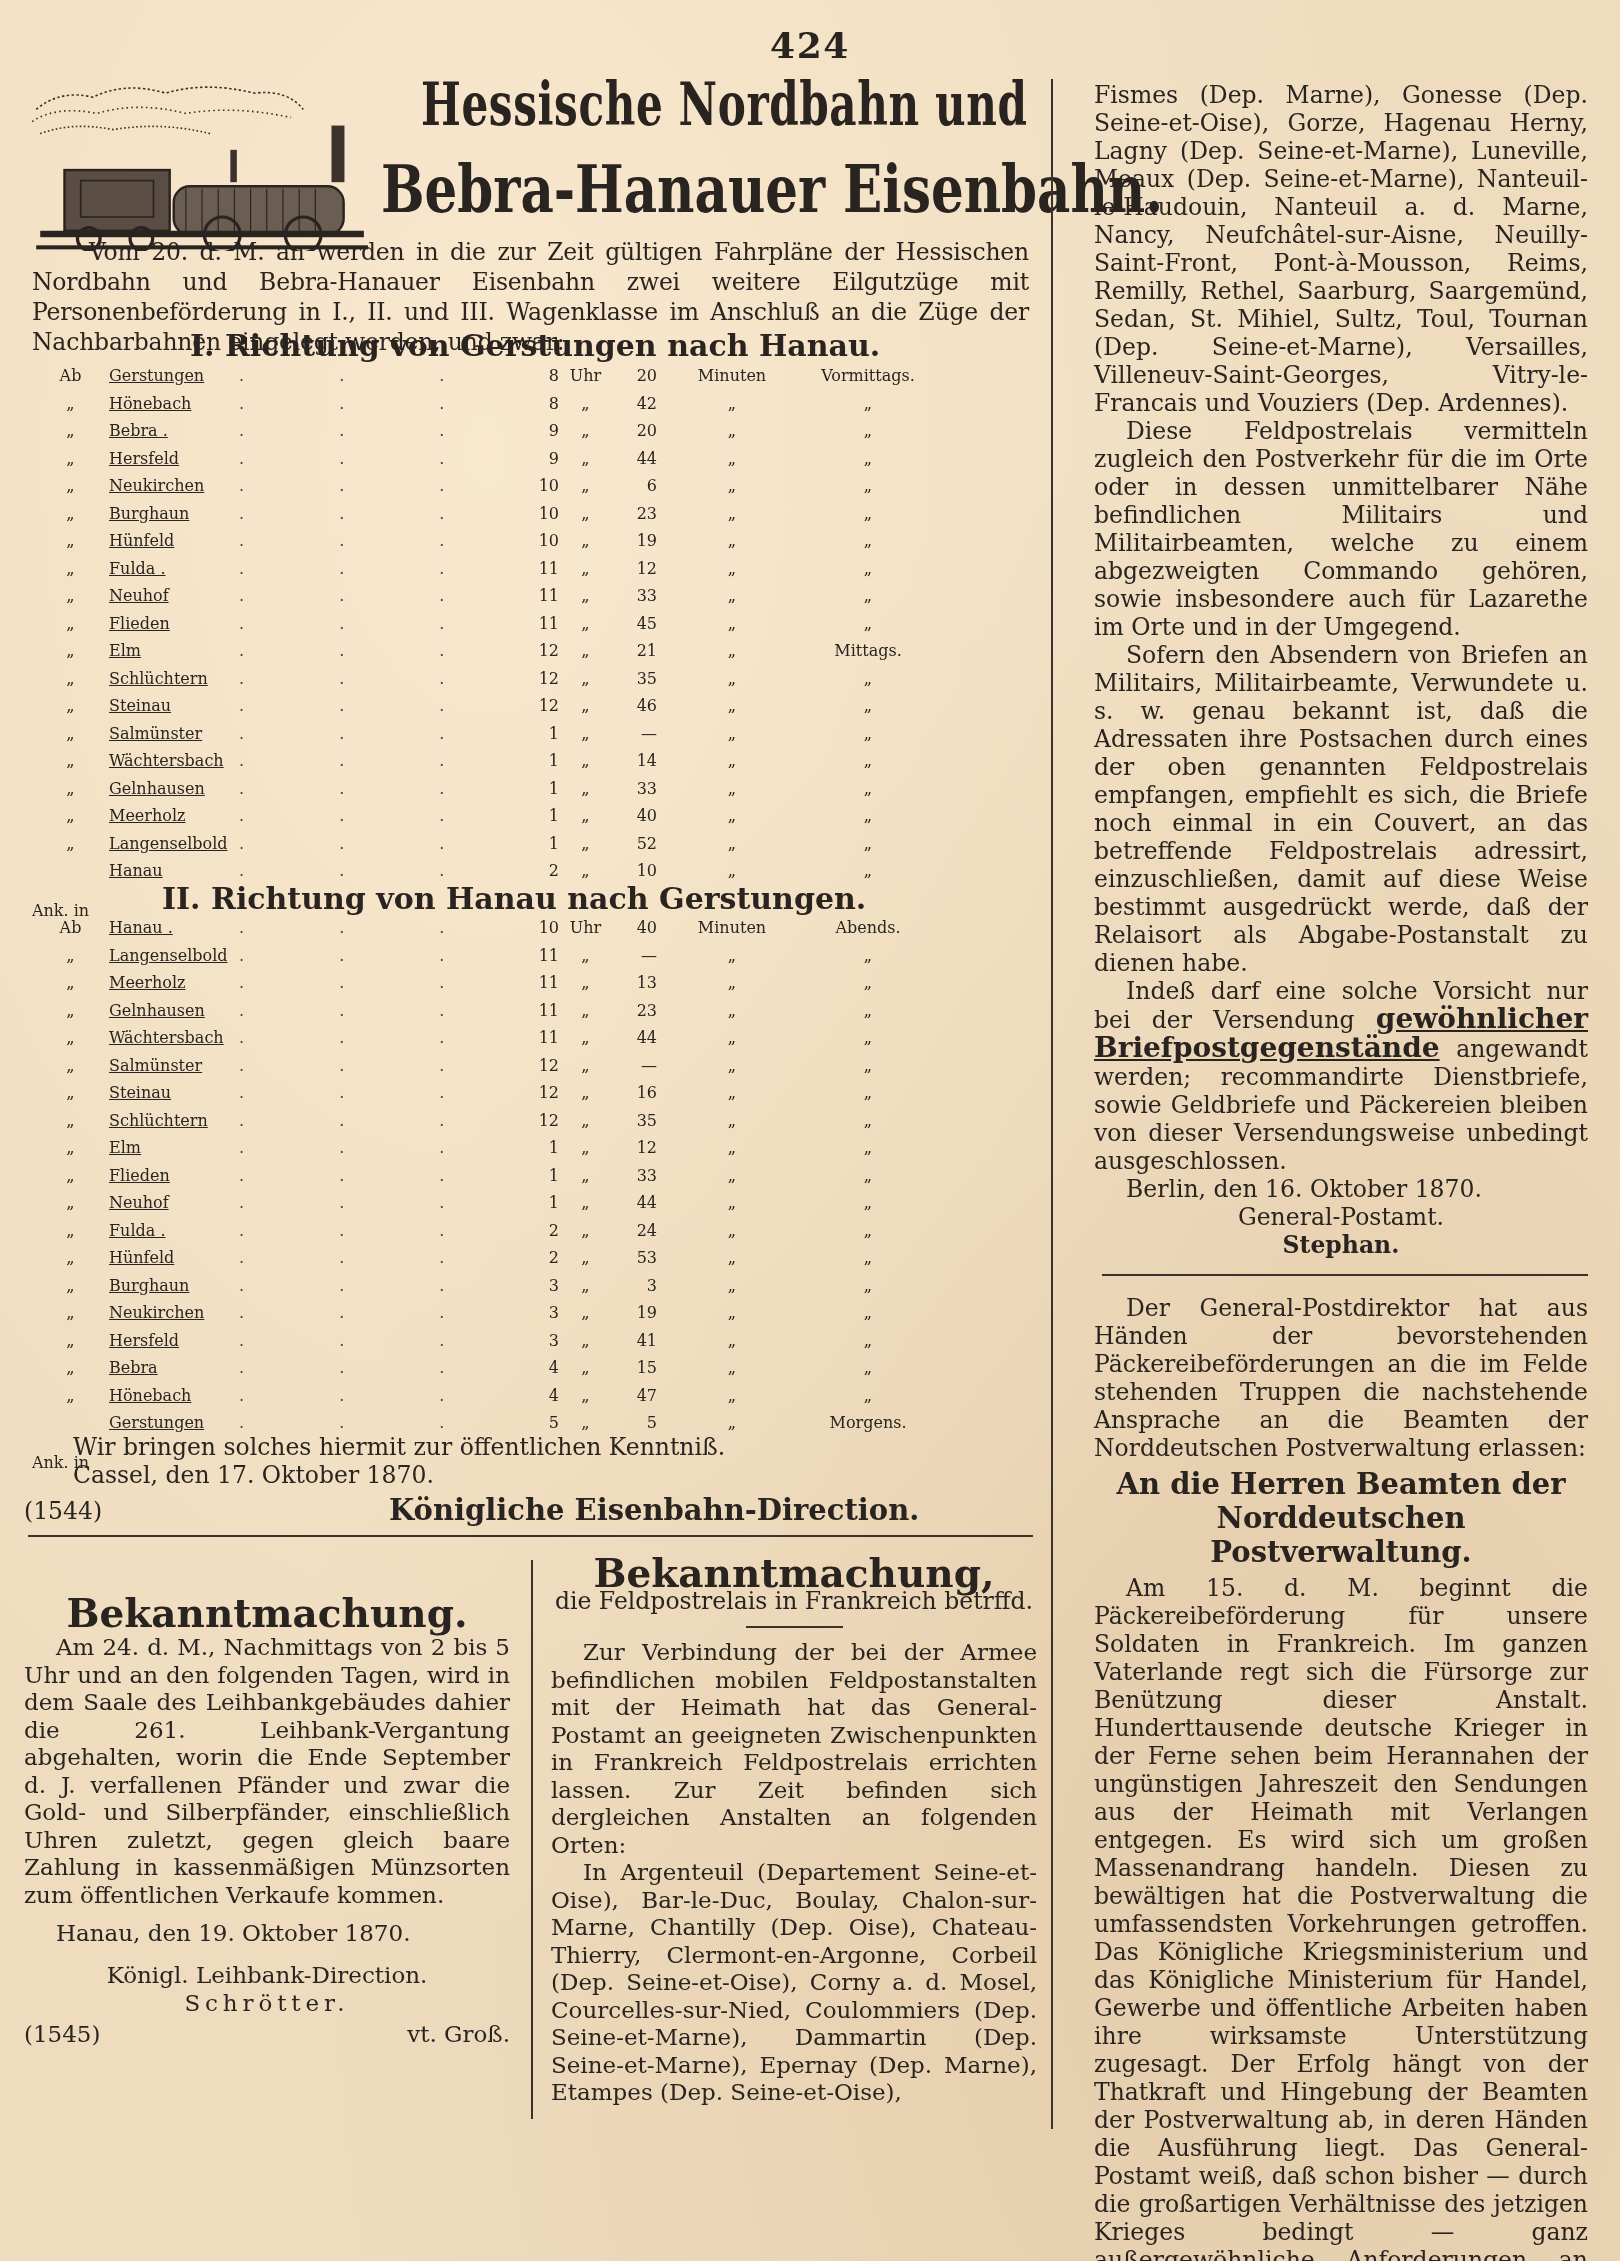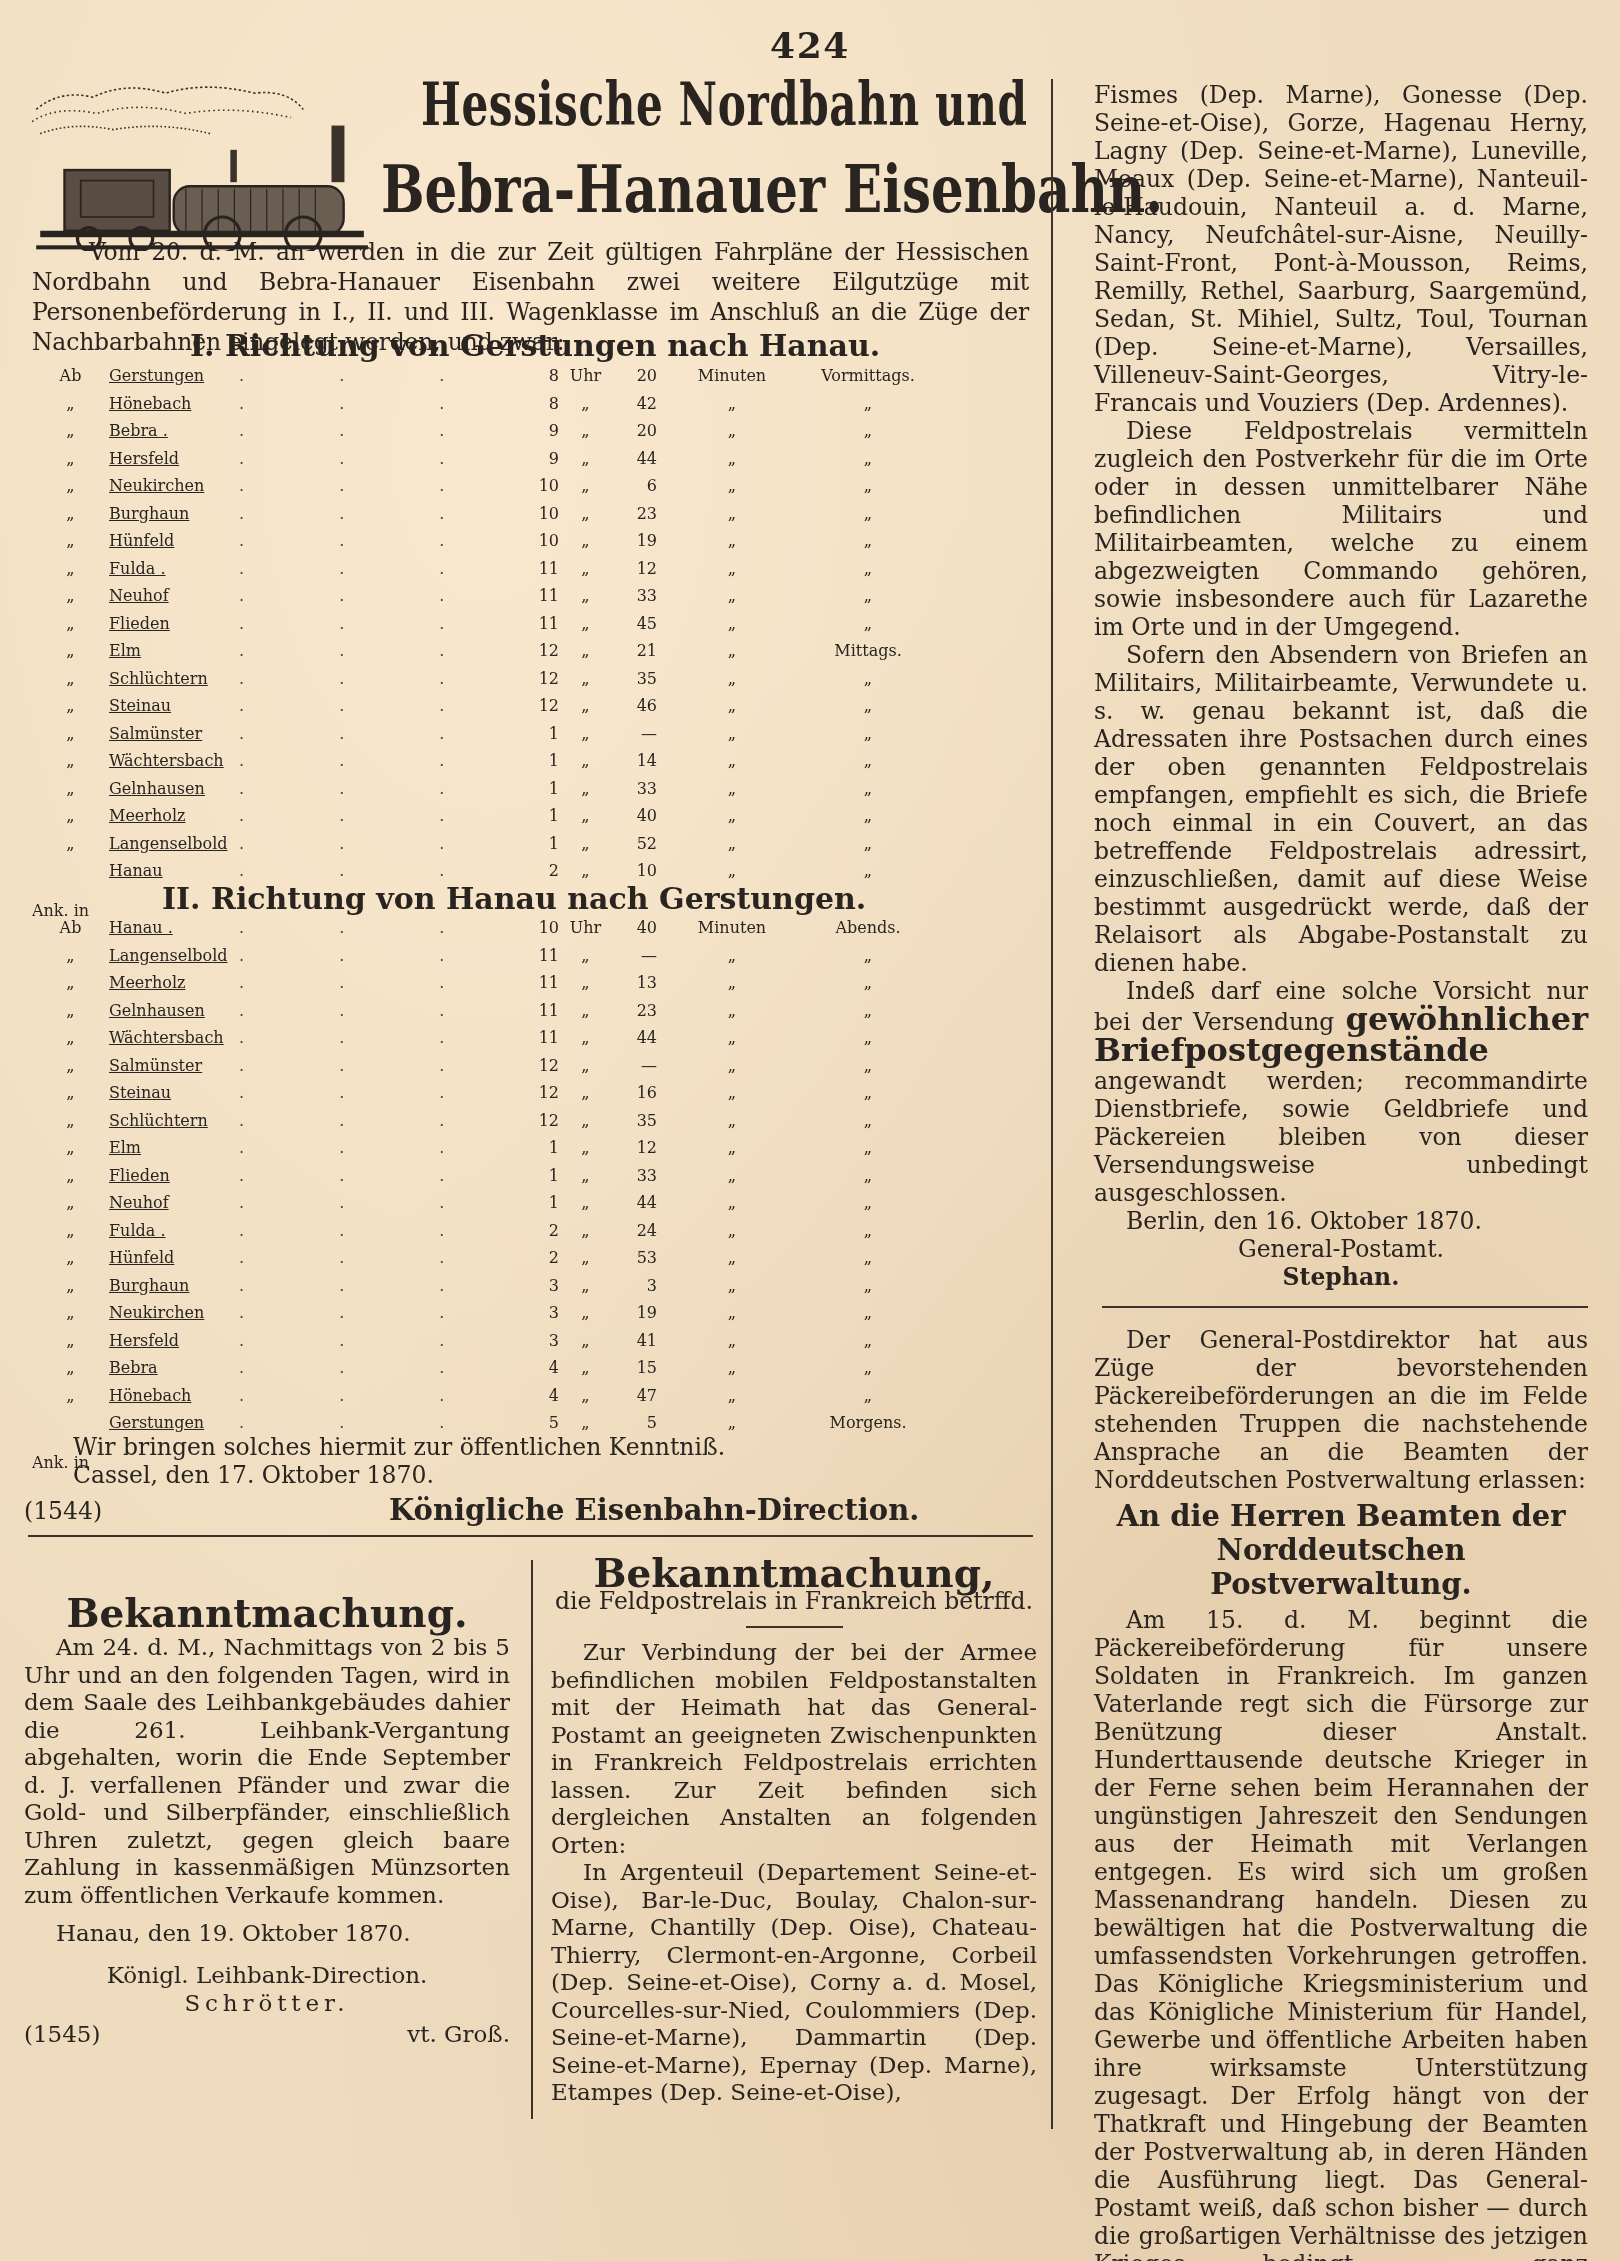--- a/index.html
+++ b/index.html
@@ -507,24 +507,24 @@
   <p>Zur Verbindung der bei der Armee befindlichen mobilen Feldpostanstalten mit der Heimath hat das General-Postamt an geeigneten Zwischenpunkten in Frankreich Feldpostrelais errichten lassen. Zur Zeit befinden sich dergleichen Anstalten an folgenden Orten:</p>
   <p>In Argenteuil (Departement Seine-et-Oise), Bar-le-Duc, Boulay, Chalon-sur-Marne, Chantilly (Dep. Oise), Chateau-Thierry, Clermont-en-Argonne, Corbeil (Dep. Seine-et-Oise), Corny a. d. Mosel, Courcelles-sur-Nied, Coulommiers (Dep. Seine-et-Marne), Dammartin (Dep. Seine-et-Marne), Epernay (Dep. Marne), Etampes (Dep. Seine-et-Oise),</p>
 </div>
 
 <div class="abs col-r" style="top:81px;">
   <p class="noind">Fismes (Dep. Marne), Gonesse (Dep. Seine-et-Oise), Gorze, Hagenau Herny, Lagny (Dep. Seine-et-Marne), Luneville, Meaux (Dep. Seine-et-Marne), Nanteuil-le-Haudouin, Nanteuil a. d. Marne, Nancy, Neufchâtel-sur-Aisne, Neuilly-Saint-Front, Pont-à-Mousson, Reims, Remilly, Rethel, Saarburg, Saargemünd, Sedan, St. Mihiel, Sultz, Toul, Tournan (Dep. Seine-et-Marne), Versailles, Villeneuv-Saint-Georges, Vitry-le-Francais und Vouziers (Dep. Ardennes).</p>
   <p>Diese Feldpostrelais vermitteln zugleich den Postverkehr für die im Orte oder in dessen unmittelbarer Nähe befindlichen Militairs und Militairbeamten, welche zu einem abgezweigten Commando gehören, sowie insbesondere auch für Lazarethe im Orte und in der Umgegend.</p>
   <p>Sofern den Absendern von Briefen an Militairs, Militairbeamte, Verwundete u. s. w. genau bekannt ist, daß die Adressaten ihre Postsachen durch eines der oben genannten Feldpostrelais empfangen, empfiehlt es sich, die Briefe noch einmal in ein Couvert, an das betreffende Feldpostrelais adressirt, einzuschließen, damit auf diese Weise bestimmt ausgedrückt werde, daß der Relaisort als Abgabe-Postanstalt zu dienen habe.</p>
   <p>
     <span>Indeß darf eine solche Vorsicht nur bei der Versendung</span>
-    <span class="bold" style="font-size:32px;">gewöhnlicher Briefpostgegenstände</span>
+    <span class="bold" style="font-size:28px;text-decoration:underline;">gewöhnlicher Briefpostgegenstände</span>
     <span>angewandt werden; recommandirte Dienstbriefe, sowie Geldbriefe und Päckereien bleiben von dieser Versendungsweise unbedingt ausgeschlossen.</span>
   </p>
   <p>Berlin, den 16. Oktober 1870.</p>
   <div class="center">General-Postamt.</div>
   <div class="center bold">Stephan.</div>
   <div class="hr" style="margin:14.6px 0 18px 8px; height:2.4px;"></div>
-  <p>Der General-Postdirektor hat aus Züge der bevorstehenden Päckereibeförderungen an die im Felde stehenden Truppen die nachstehende Ansprache an die Beamten der Norddeutschen Postverwaltung erlassen:</p>
+  <p>Der General-Postdirektor hat aus Händen der bevorstehenden Päckereibeförderungen an die im Felde stehenden Truppen die nachstehende Ansprache an die Beamten der Norddeutschen Postverwaltung erlassen:</p>
   <div class="center bold" style="font-size:29px; line-height:34px; margin:4.9px 0;">An die Herren Beamten der Norddeutschen Postverwaltung.</div>
   <p>Am 15. d. M. beginnt die Päckereibeförderung für unsere Soldaten in Frankreich. Im ganzen Vaterlande regt sich die Fürsorge zur Benützung dieser Anstalt. Hunderttausende deutsche Krieger in der Ferne sehen beim Herannahen der ungünstigen Jahreszeit den Sendungen aus der Heimath mit Verlangen entgegen. Es wird sich um großen Massenandrang handeln. Diesen zu bewältigen hat die Postverwaltung die umfassendsten Vorkehrungen getroffen. Das Königliche Kriegsministerium und das Königliche Ministerium für Handel, Gewerbe und öffentliche Arbeiten haben ihre wirksamste Unterstützung zugesagt. Der Erfolg hängt von der Thatkraft und Hingebung der Beamten der Postverwaltung ab, in deren Händen die Ausführung liegt. Das General-Postamt weiß, daß schon bisher — durch die großartigen Verhältnisse des jetzigen Krieges bedingt — ganz außergewöhnliche Anforderungen an das gesammte Post-</p>
 </div>
 
 
 </body></html>

